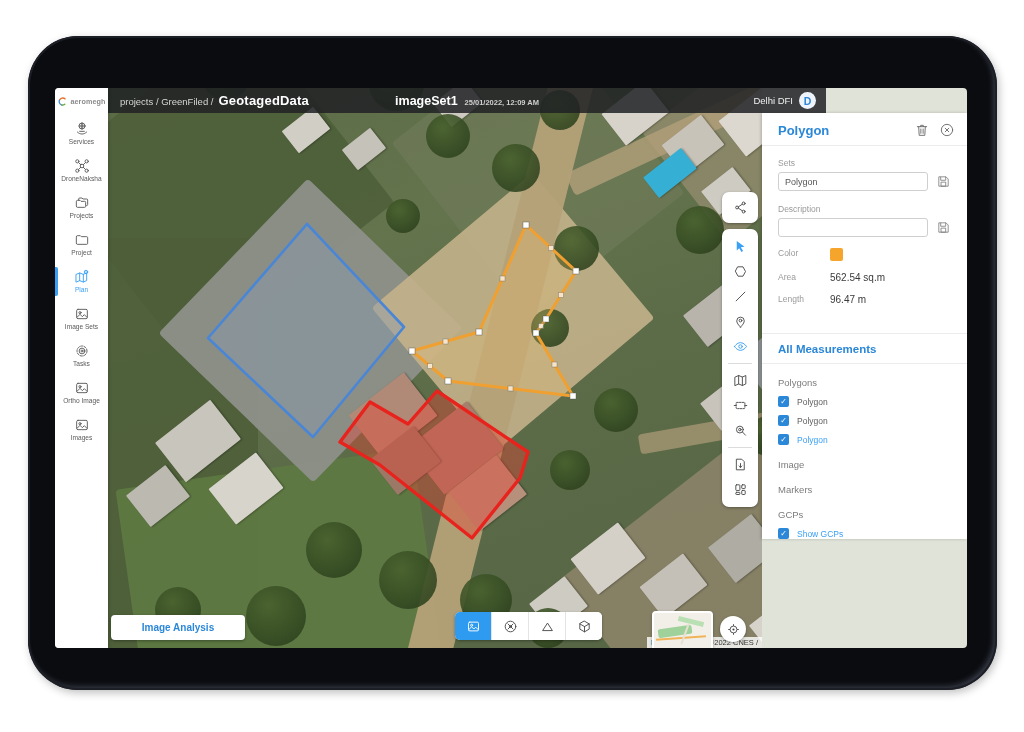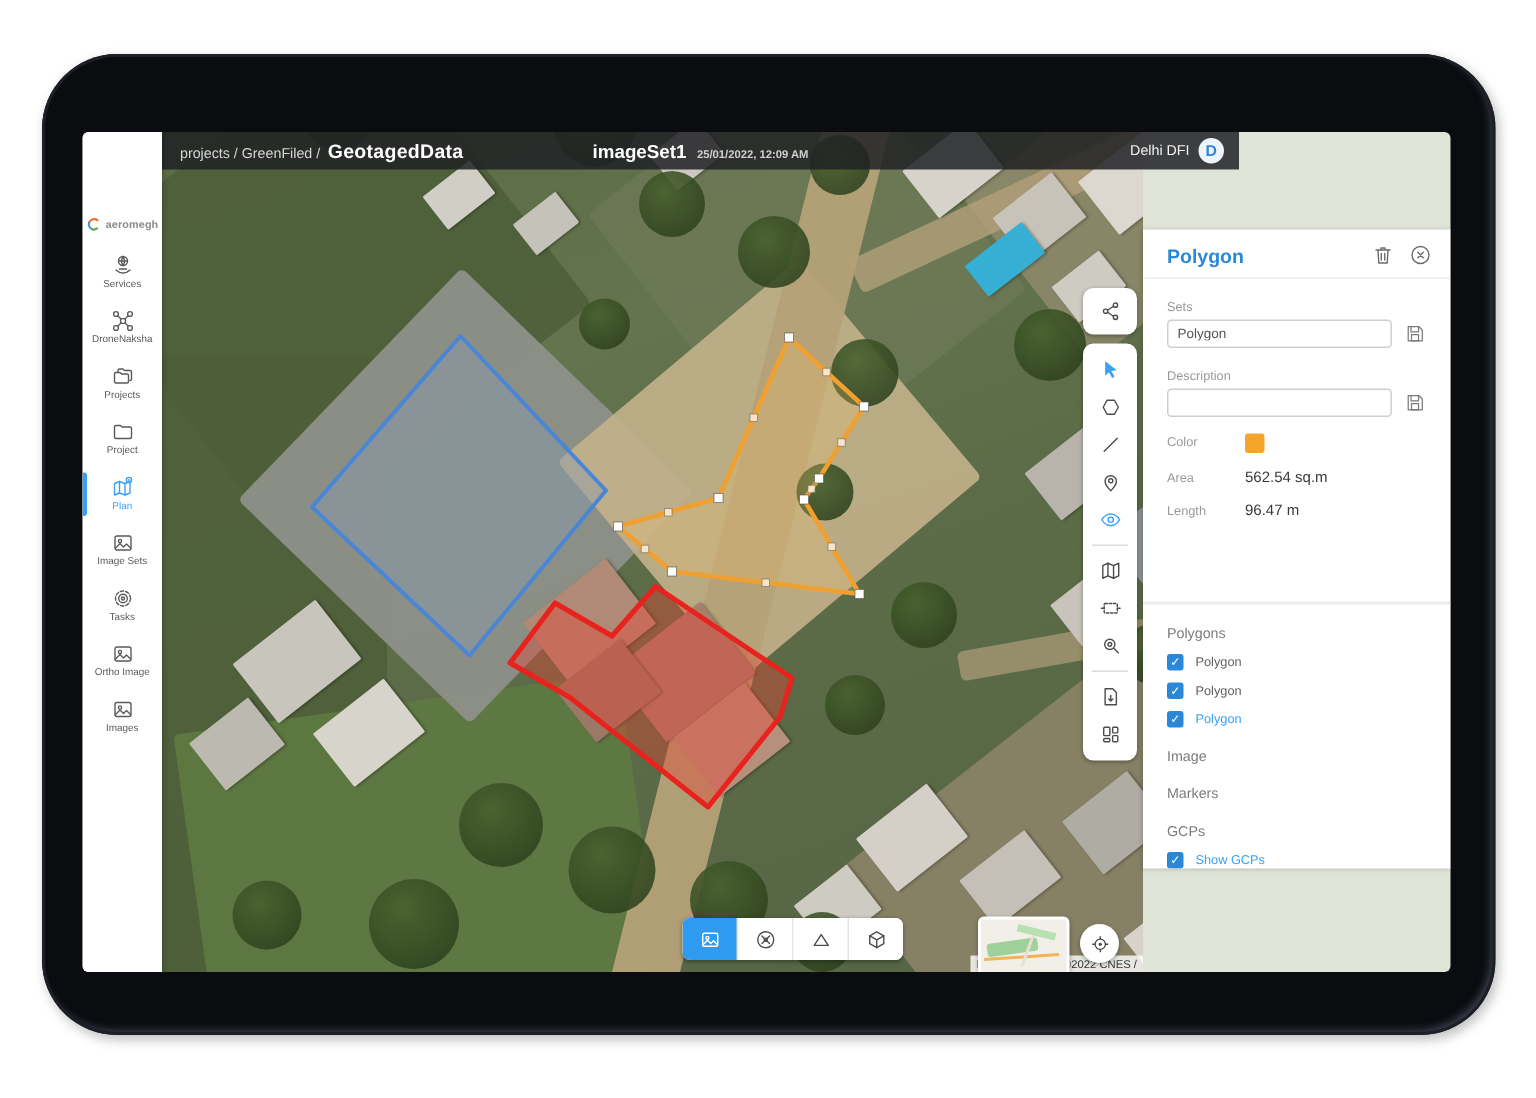--- a/index.html
+++ b/index.html
@@ -18,21 +18,21 @@
   .tb-center{position:absolute;left:50%;transform:translateX(-50%);display:flex;align-items:baseline;gap:7px;white-space:nowrap;}
   .tb-title{font-size:12.5px;font-weight:700;}
   .tb-time{font-size:7.5px;color:#cfcfcf;font-weight:700;}
   .tb-user{margin-left:auto;display:flex;align-items:center;gap:6px;padding-right:10px;}
   .tb-username{font-size:9.5px;color:#f0f0f0;}
   .avatar{width:17px;height:17px;border-radius:50%;background:#eef4fb;color:#2f86d8;font-size:10.5px;font-weight:700;
     display:flex;align-items:center;justify-content:center;}
 
   
   .sidebar{position:absolute;left:0;top:0;width:53px;height:560px;background:#fff;z-index:50;box-shadow:1px 0 3px rgba(0,0,0,.18);}
-  .logo{height:27px;display:flex;align-items:center;justify-content:center;gap:2px;border-bottom:0;margin-top:48px;}
+  .logo{height:27px;display:flex;align-items:center;justify-content:center;gap:2px;border-bottom:0;}
   .logo-text{font-size:7.2px;color:#8b8b8b;font-weight:700;letter-spacing:.1px;}
   .s-item{position:relative;height:37px;display:flex;flex-direction:column;align-items:center;justify-content:center;gap:2px;cursor:pointer;color:#5a5a5a;}
   .s-item svg{width:16px;height:16px;stroke:#5a5a5a;fill:none;stroke-width:1.4;stroke-linecap:round;stroke-linejoin:round;}
   .s-lbl{font-size:6.6px;color:#5a5a5a;text-align:center;line-height:1;}
   .s-item.active svg{stroke:#3aa0f5;}
   .s-item.active .s-lbl{color:#3aa0f5;}
   .s-item.active::before{content:"";position:absolute;left:0;top:4px;bottom:4px;width:3px;background:#3aa0f5;border-radius:0 2px 2px 0;}
 
   
   .map{position:absolute;left:53px;top:0;width:654px;height:560px;overflow:hidden;z-index:10;
@@ -74,21 +74,21 @@
     display:flex;align-items:center;justify-content:center;box-shadow:0 1px 3px rgba(0,0,0,.35);cursor:pointer;}
   .locate-btn svg{width:15px;height:15px;stroke:#444;fill:none;stroke-width:1.4;}
 
   .attrib{position:absolute;right:0;bottom:0;height:11px;background:rgba(255,255,255,.8);z-index:19;
     display:flex;align-items:center;padding:0 4px;gap:2px;white-space:nowrap;}
   .attrib .lf{font-size:7.5px;color:#0078a8;}
   .attrib .im{font-size:7.5px;color:#333;}
 
   
   .panel{position:absolute;left:707px;top:25px;width:205px;height:426px;background:#fff;z-index:45;box-shadow:-1px 0 3px rgba(0,0,0,.2);
-    display:flex;flex-direction:column;overflow:hidden;margin-top:40px;}
+    display:flex;flex-direction:column;overflow:hidden;}
   .p-head{display:flex;align-items:center;padding:9px 12px 7px 16px;}
   .p-title{font-size:13px;font-weight:700;color:#2b87d8;flex:1;}
   .p-hicon{width:16px;height:16px;margin-left:9px;cursor:pointer;}
   .p-hicon svg{width:16px;height:16px;stroke:#6b6b6b;fill:none;stroke-width:1.4;stroke-linecap:round;stroke-linejoin:round;}
   .p-div{height:1px;background:#ececec;}
   .p-body{padding:0 16px;}
   .f-label{font-size:8.5px;color:#9a9a9a;margin-top:13px;margin-bottom:4px;}
   .f-row{display:flex;align-items:center;gap:8px;}
   .p-input{flex:1;height:17px;border:1px solid #cfcfcf;border-radius:3px;font-size:9px;color:#555;padding:0 6px;outline:none;
     font-family:"Liberation Sans",sans-serif;background:#fff;min-width:0;}
@@ -287,20 +287,23 @@
               </svg>
       </div>
       <div class="b-btn">
         <svg viewBox="0 0 24 24">
                 <path d="M12 3.5l7.5 4.3v8.4L12 20.5l-7.5-4.3V7.8z"></path>
                 <path d="M12 12.1v8.4m0-8.4l7.5-4.3M12 12.1L4.5 7.8"></path>
               </svg>
       </div>
     </div>
 
+    <div class="ia-btn">
+      <span>Image Analysis</span>
+    </div>
 
     <div class="minimap">
       <div class="mm1"></div>
       <div class="mm2"></div>
       <div class="mm3"></div>
       <div class="mm4"></div>
     </div>
     <div class="locate-btn">
       <svg viewBox="0 0 24 24">
               <circle cx="12" cy="12" r="5.5"></circle>
@@ -466,20 +469,21 @@
         <span class="info-val">562.54 sq.m</span>
       </div>
       <div class="info-row">
         <span class="info-lbl">Length</span>
         <span class="info-val">96.47 m</span>
       </div>
     </div>
 
     <div class="p-spacer"></div>
     <div class="p-div"></div>
+    <div class="am-title">All Measurements</div>
     <div class="p-div"></div>
 
     <div class="p-body">
       <div class="sec-lbl">Polygons</div>
       <div class="cb-row">
         <span class="cb">✓</span>
         <span class="cb-lbl">Polygon</span>
       </div>
       <div class="cb-row">
         <span class="cb">✓</span>

